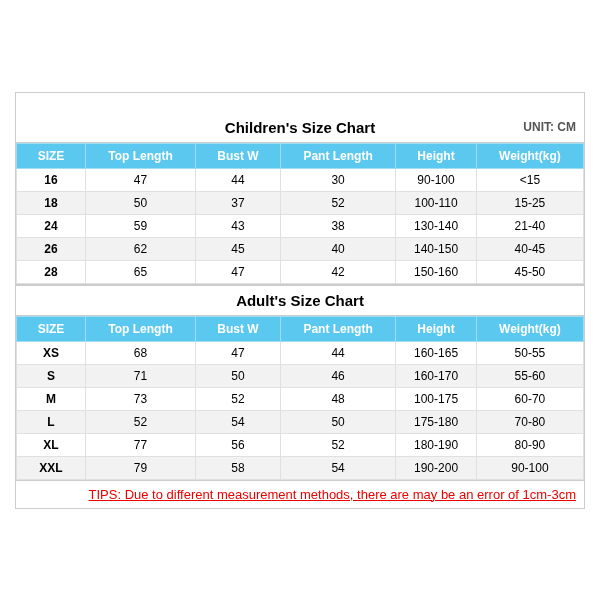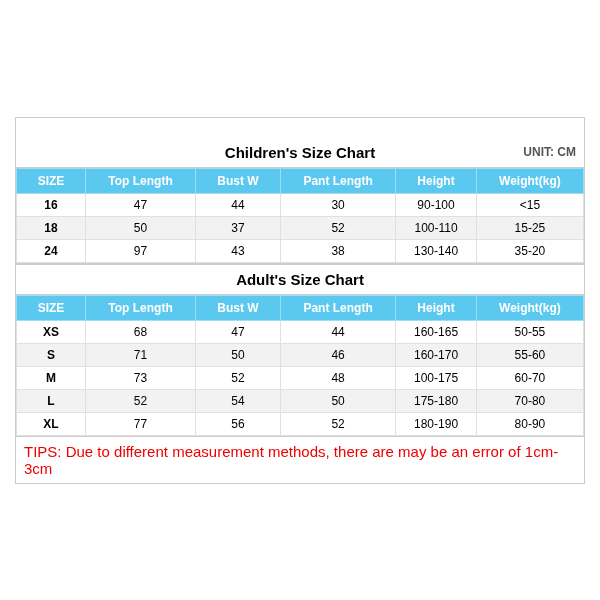--- a/index.html
+++ b/index.html
@@ -62,24 +62,25 @@
     }
     tbody tr:nth-child(even) td {
       background: #f2f2f2;
     }
     tbody tr td:first-child {
       font-weight: bold;
       margin-left: 46px;
     }
     .tips-row {
       padding: 6px 8px;
-      font-size: 15px;
+      font-size: 13px;
       color: #e00;
-      text-align: left;
+      text-align: right;
       border-top: 1px solid #ccc;
+      text-decoration: underline;
     }
     .adult-section-title {
       margin-top: 0;
       border-top: 2px solid #ccc;
     }
   </style>
 </head>
 <body>
 
 <div class="chart-wrapper">
@@ -112,25 +113,41 @@
         <tr>
           <td>18</td>
           <td>50</td>
           <td>37</td>
           <td>52</td>
           <td>100-110</td>
           <td>15-25</td>
         </tr>
         <tr>
           <td>24</td>
-          <td>97</td>
+          <td>59</td>
           <td>43</td>
           <td>38</td>
           <td>130-140</td>
-          <td>35-20</td>
+          <td>21-40</td>
+        </tr>
+        <tr>
+          <td>26</td>
+          <td>62</td>
+          <td>45</td>
+          <td>40</td>
+          <td>140-150</td>
+          <td>40-45</td>
+        </tr>
+        <tr>
+          <td>28</td>
+          <td>65</td>
+          <td>47</td>
+          <td>42</td>
+          <td>150-160</td>
+          <td>45-50</td>
         </tr>
       </tbody>
   </table>
 
   <div class="section-title-row adult-section-title">
     <span>Adult's Size Chart</span>
   </div>
   <table>
     <thead>
       <tr>
@@ -177,20 +194,28 @@
           <td>70-80</td>
         </tr>
         <tr>
           <td>XL</td>
           <td>77</td>
           <td>56</td>
           <td>52</td>
           <td>180-190</td>
           <td>80-90</td>
         </tr>
+        <tr>
+          <td>XXL</td>
+          <td>79</td>
+          <td>58</td>
+          <td>54</td>
+          <td>190-200</td>
+          <td>90-100</td>
+        </tr>
       </tbody>
   </table>
 
   <div class="tips-row">
     <span>TIPS: Due to different measurement methods, there are may be an error of 1cm-3cm</span>
   </div>
 
 </div>
 
 </body></html>

